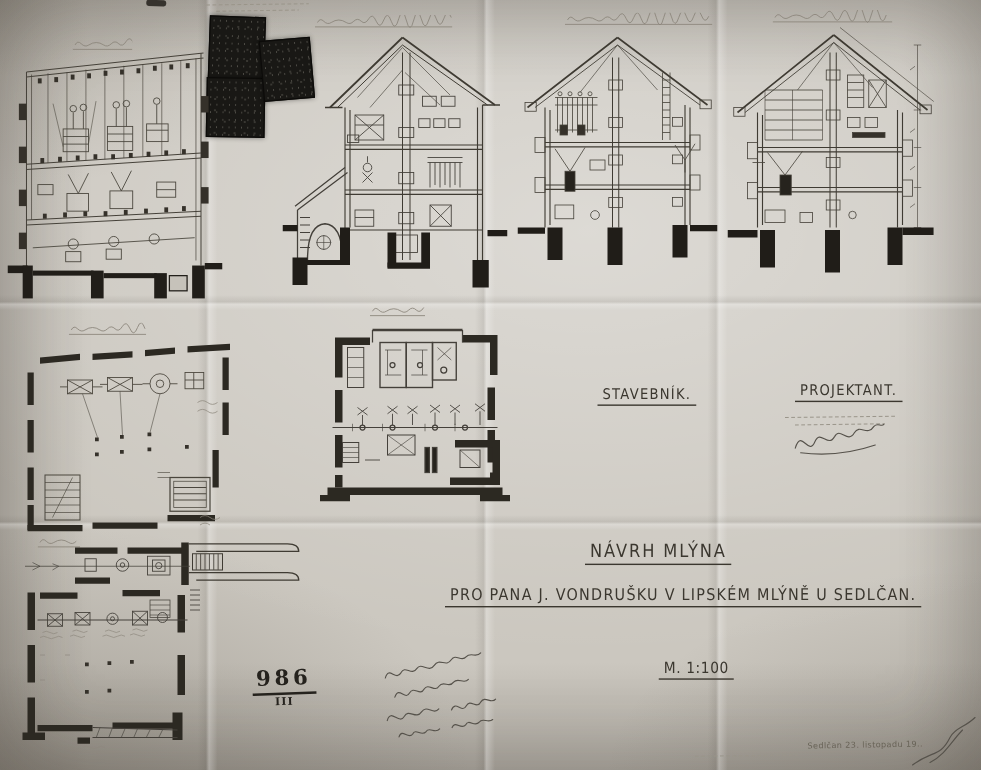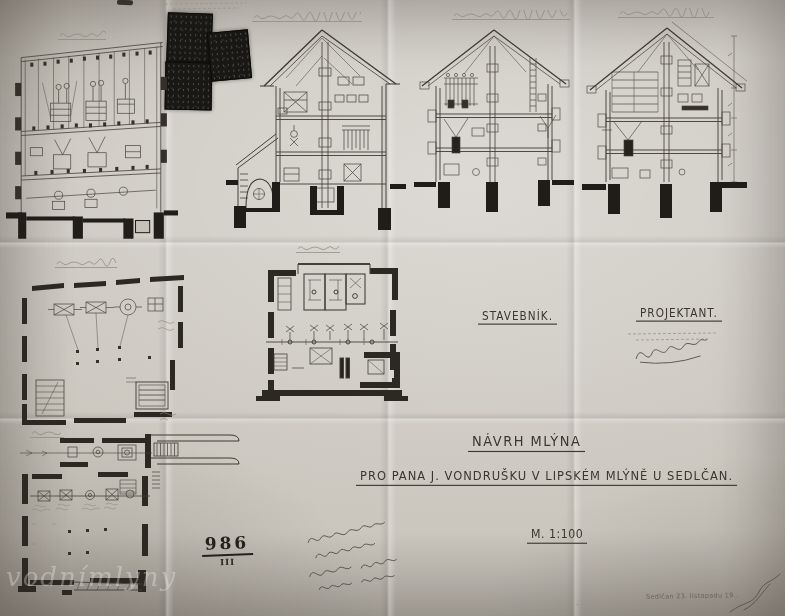--- a/index.html
+++ b/index.html
@@ -553,15 +553,14 @@
         <line x1="4" y1="5" x2="86" y2="4"></line>
       </svg>
   </div>
 
   <div class="date-note" style="left:646px;top:592px">Sedlčan 23. listopadu 19..</div>
   <svg class="abs hand" style="left:726px;top:570px" width="58" height="46" viewBox="0 0 58 46">
     <path d="M4,42 C20,30 26,36 34,20 C38,12 46,12 54,4" stroke-width="1.1"></path>
     <path d="M18,40 C30,34 36,22 44,14" stroke-width="0.7"></path>
   </svg>
 
-  <div class="watermark" style="left:6px;top:562px">vodnímlyny</div>
 
 </div>
 
 </body></html>

